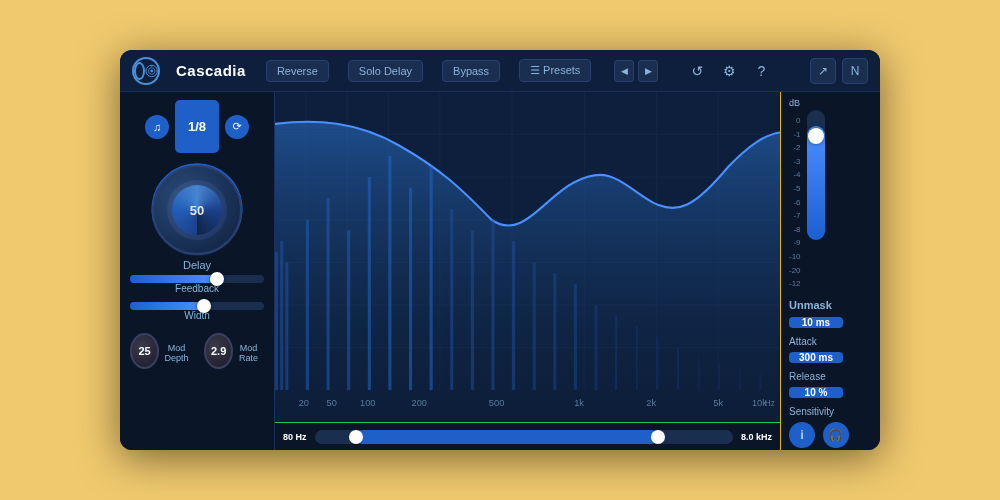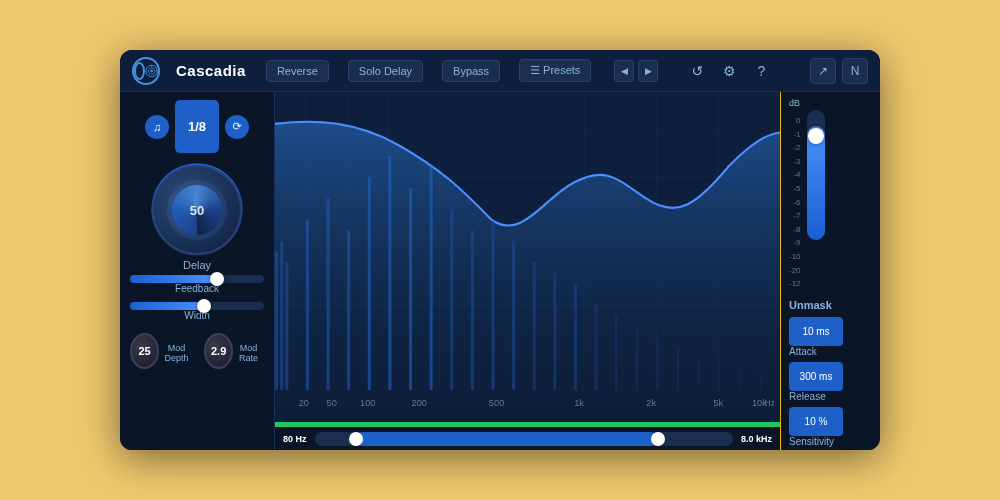--- a/index.html
+++ b/index.html
@@ -318,21 +318,21 @@
       height: calc(100% - 28px);
       position: relative;
     }
     .freq-bar-container {
       position: absolute;
       bottom: 0;
       left: 0;
       right: 0;
       height: 28px;
       background: #0a1628;
-      border-top: 5px solid #22c55e;
+      border-top: 1px solid #22c55e;
       display: flex;
       align-items: center;
       padding: 0 8px;
     }
     .freq-range-bar {
       flex: 1;
       height: 14px;
       background: #1a2e50;
       border-radius: 7px;
       position: relative;
@@ -426,23 +426,23 @@
       color: #8ab4d9;
       font-size: 11px;
       font-weight: 600;
       margin-bottom: 6px;
     }
     .param-box {
       background: #1e60c8;
       border-radius: 4px;
       color: #fff;
       font-size: 10px;
-      font-weight: 400;
-      padding: 9px 7px;
-      margin-bottom: 0;
+      font-weight: 700;
+      padding: 0 7px;
+      margin-bottom: 8px;
       text-align: center;
       width: 54px;
     }
     .param-label {
       color: #8ab4d9;
       font-size: 10px;
       margin-bottom: 5px;
       text-align: center;
     }
     .right-bottom-icons {

